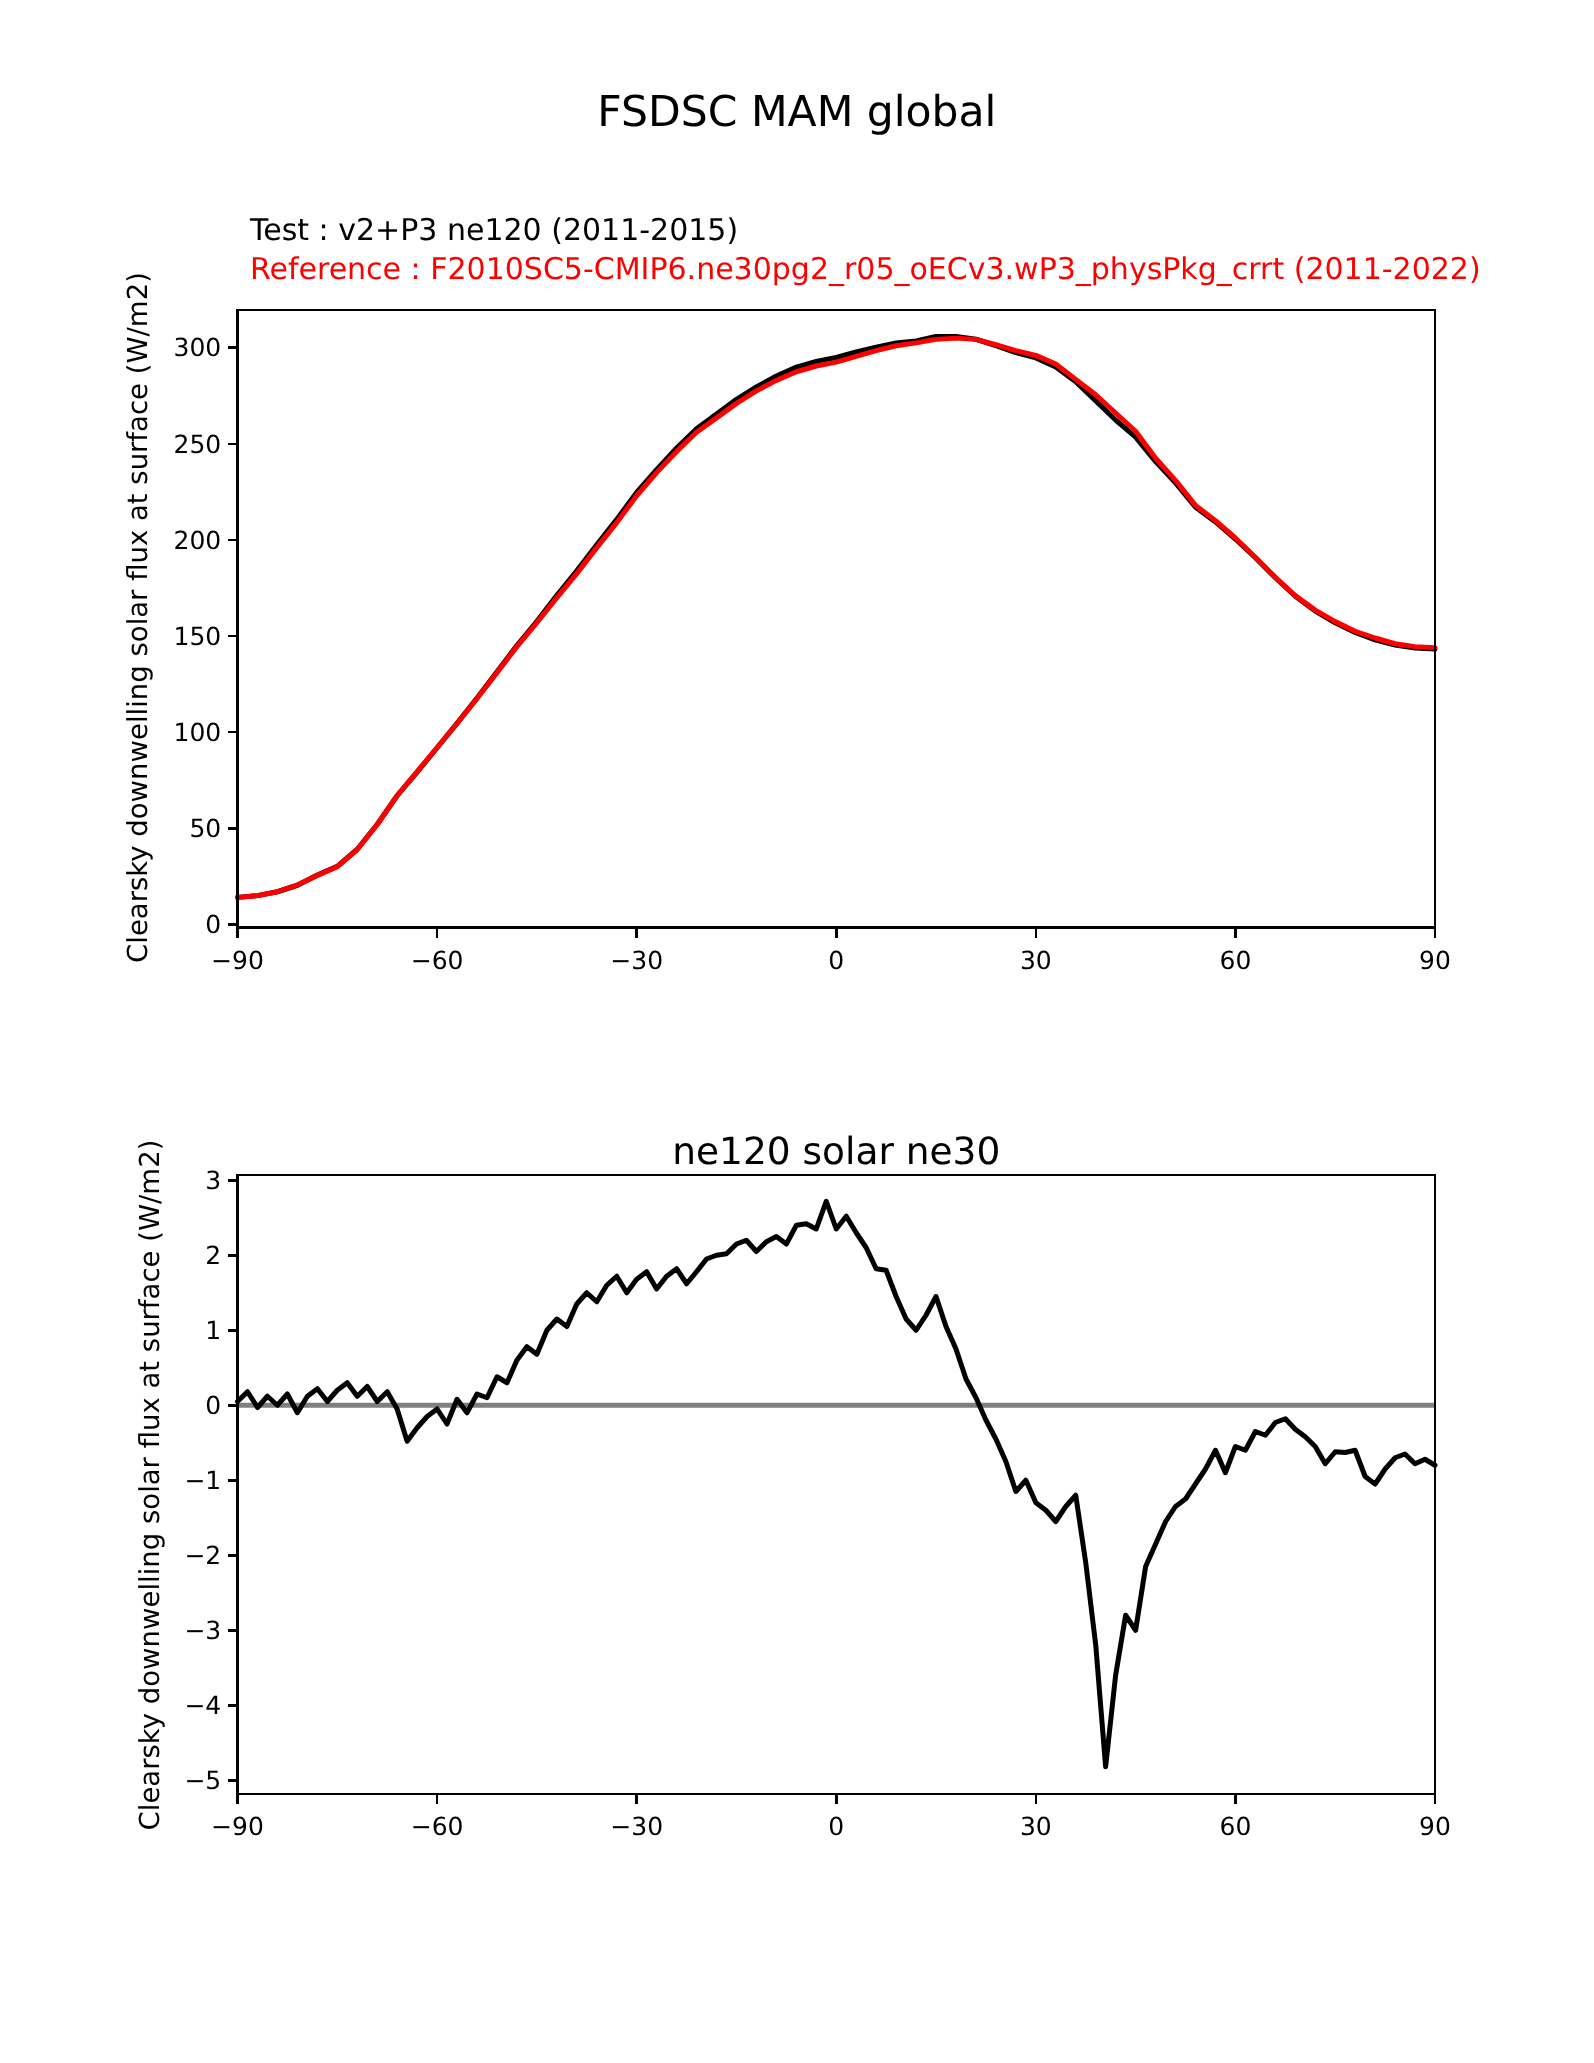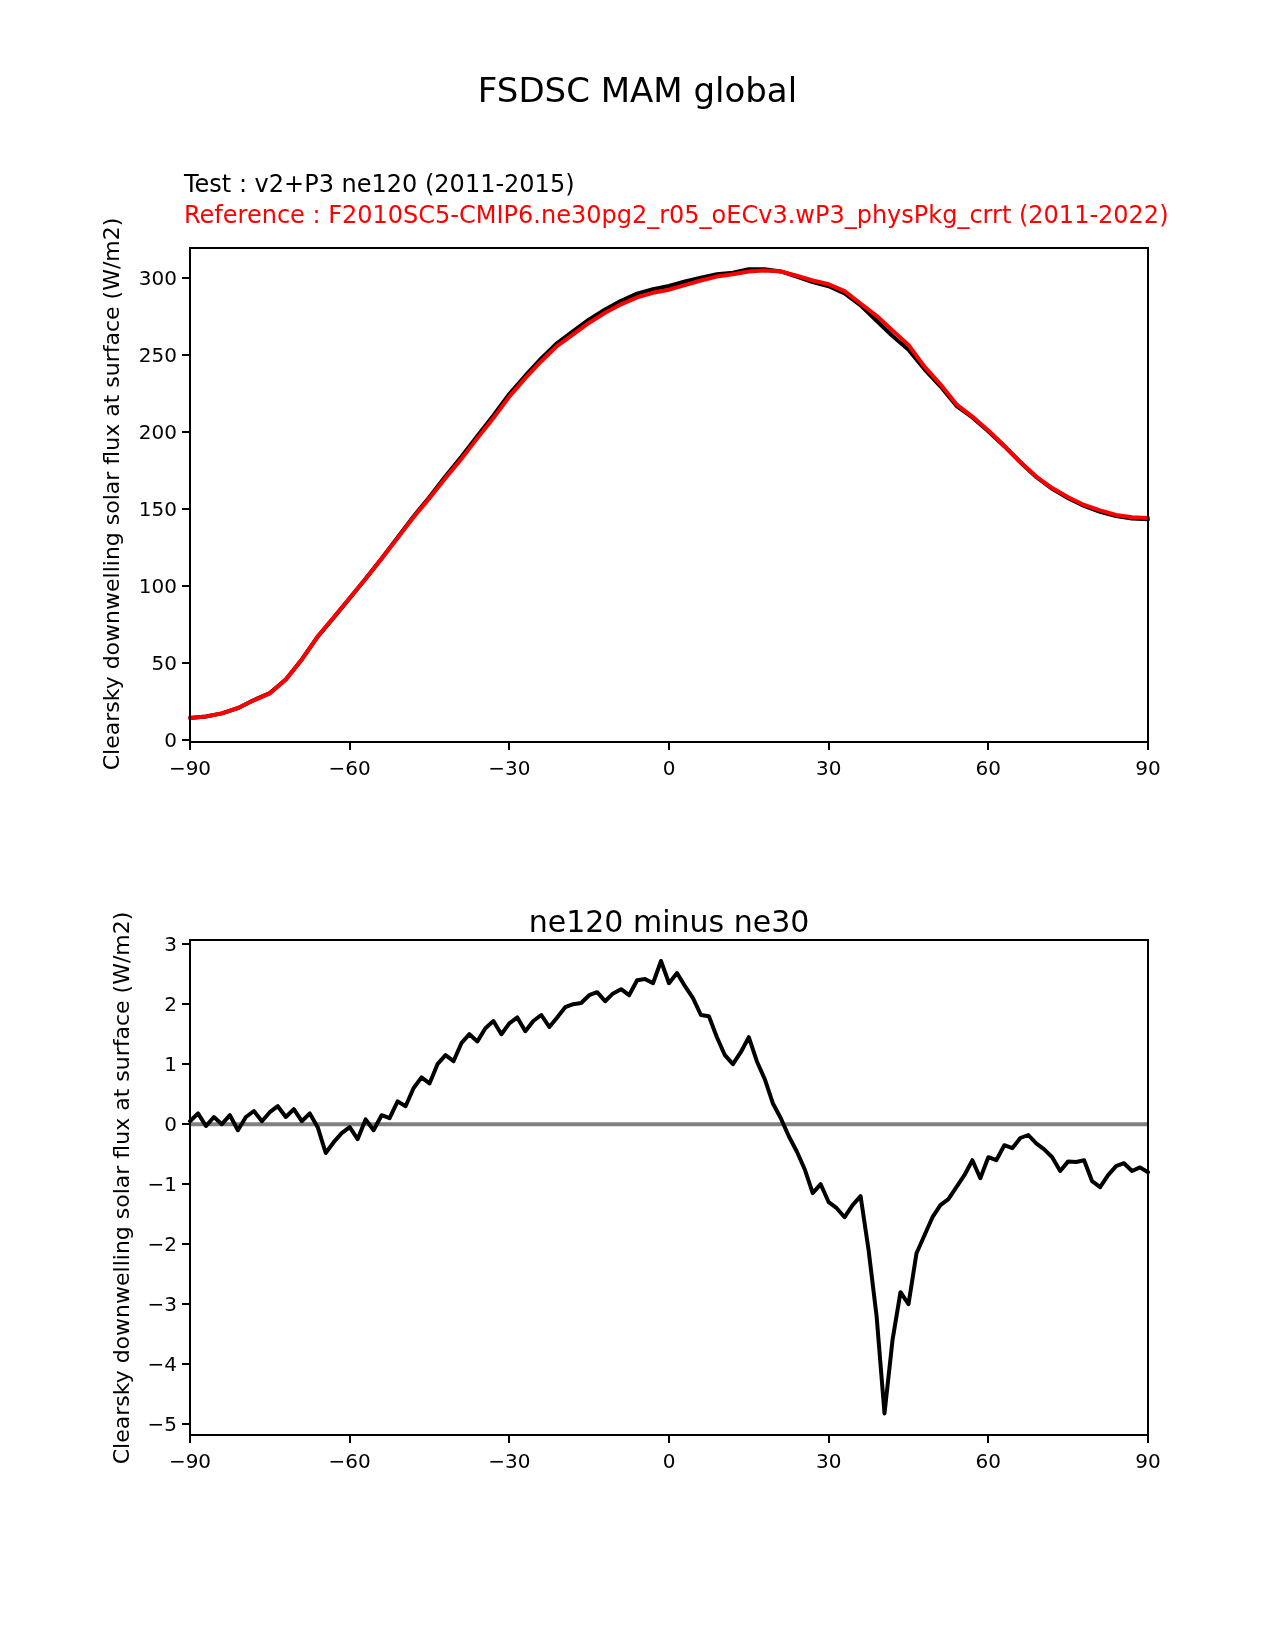--- a/index.html
+++ b/index.html
@@ -9,21 +9,21 @@
     background:#ffffff;
     font-family:"DejaVu Sans","Liberation Sans",sans-serif;
     overflow:hidden;
   }
   #figure-title{
     position:absolute;left:0;right:0;top:70px;
     text-align:center;
     font-size:34px;color:#000000;
   }
   .legend-line{
-    position:absolute;left:184px;
+    position:absolute;left:200px;
     font-size:24px;white-space:nowrap;
   }
   #legend-test{top:170px;}
   #legend-reference{top:201px;}
   .ylabel{
     position:absolute;
     font-size:22px;color:#000000;white-space:nowrap;
     transform:translate(-50%,-50%) rotate(-90deg);
   }
   #ylabel-top{left:111px;top:494px;}
@@ -38,21 +38,21 @@
 </style>
 </head>
 <body>
 
 <div id="figure">
   <div id="figure-title">FSDSC MAM global</div>
   <div id="legend-test" class="legend-line" style="color: rgb(0, 0, 0);">Test : v2+P3 ne120 (2011-2015)</div>
   <div id="legend-reference" class="legend-line" style="color: rgb(255, 0, 0);">Reference : F2010SC5-CMIP6.ne30pg2_r05_oECv3.wP3_physPkg_crrt (2011-2022)</div>
   <div id="ylabel-top" class="ylabel">Clearsky downwelling solar flux at surface (W/m2)</div>
   <div id="ylabel-bottom" class="ylabel">Clearsky downwelling solar flux at surface (W/m2)</div>
-  <div id="subplot2-title">ne120 minus ne30</div>
+  <div id="subplot2-title">ne120 solar ne30</div>
   <svg id="charts-svg" width="1275" height="1650" viewBox="0 0 1275 1650">
       <polyline points="190.0,717.9 206.0,716.5 221.9,713.4 237.9,708.2 253.9,700.0 269.8,693.1 285.8,679.4 301.8,659.4 317.7,636.6 333.7,617.7 349.7,598.2 365.6,578.7 381.6,558.5 397.6,537.4 413.5,516.4 429.5,497.0 445.5,476.2 461.4,456.7 477.4,435.9 493.4,415.5 509.3,394.0 525.3,375.7 541.3,358.4 557.2,343.0 573.2,331.2 589.2,319.4 605.1,309.5 621.1,300.8 637.1,293.7 653.0,289.1 669.0,286.0 685.0,281.5 700.9,277.7 716.9,274.3 732.9,272.8 748.8,269.2 764.8,269.2 780.8,271.4 796.7,276.5 812.7,282.1 828.7,286.3 844.6,293.5 860.6,305.4 876.6,320.7 892.5,336.0 908.5,349.7 924.5,369.3 940.4,386.3 956.4,405.8 972.4,417.5 988.3,431.2 1004.3,446.2 1020.3,462.2 1036.2,477.0 1052.2,488.8 1068.2,498.2 1084.1,505.9 1100.1,511.9 1116.1,516.1 1132.0,518.5 1148.0,519.3" fill="none" stroke="#000000" stroke-width="4" stroke-linejoin="round" stroke-linecap="round"></polyline>
       <polyline points="190.0,718.0 206.0,716.5 221.9,713.4 237.9,708.0 253.9,700.3 269.8,693.4 285.8,679.6 301.8,659.6 317.7,636.5 333.7,617.3 349.7,598.0 365.6,578.8 381.6,558.8 397.6,538.1 413.5,517.3 429.5,498.1 445.5,478.1 461.4,458.9 477.4,438.1 493.4,418.1 509.3,396.6 525.3,378.1 541.3,361.2 557.2,345.8 573.2,334.3 589.2,322.7 605.1,312.7 621.1,304.3 637.1,297.4 653.0,292.8 669.0,289.7 685.0,285.1 700.9,280.5 716.9,276.6 732.9,274.3 748.8,271.5 764.8,270.5 780.8,271.5 796.7,275.8 812.7,280.5 828.7,284.3 844.6,291.2 860.6,303.5 876.6,315.8 892.5,330.4 908.5,345.0 924.5,366.6 940.4,384.3 956.4,404.3 972.4,416.6 988.3,430.4 1004.3,445.8 1020.3,461.9 1036.2,476.5 1052.2,488.1 1068.2,497.3 1084.1,505.0 1100.1,510.4 1116.1,515.0 1132.0,517.3 1148.0,518.1" fill="none" stroke="#ff0000" stroke-width="4" stroke-linejoin="round" stroke-linecap="round"></polyline>
       <rect x="190" y="248" width="958" height="494" fill="none" stroke="#000000" stroke-width="2" shape-rendering="crispEdges"></rect>
       <line x1="190" y1="742" x2="190" y2="750" stroke="#000000" stroke-width="2" shape-rendering="crispEdges"></line>
       <text x="190" y="775" text-anchor="middle">−90</text>
       <line x1="349.66666666666663" y1="742" x2="349.66666666666663" y2="750" stroke="#000000" stroke-width="2" shape-rendering="crispEdges"></line>
       <text x="349.66666666666663" y="775" text-anchor="middle">−60</text>
       <line x1="509.3333333333333" y1="742" x2="509.3333333333333" y2="750" stroke="#000000" stroke-width="2" shape-rendering="crispEdges"></line>
       <text x="509.3333333333333" y="775" text-anchor="middle">−30</text>

